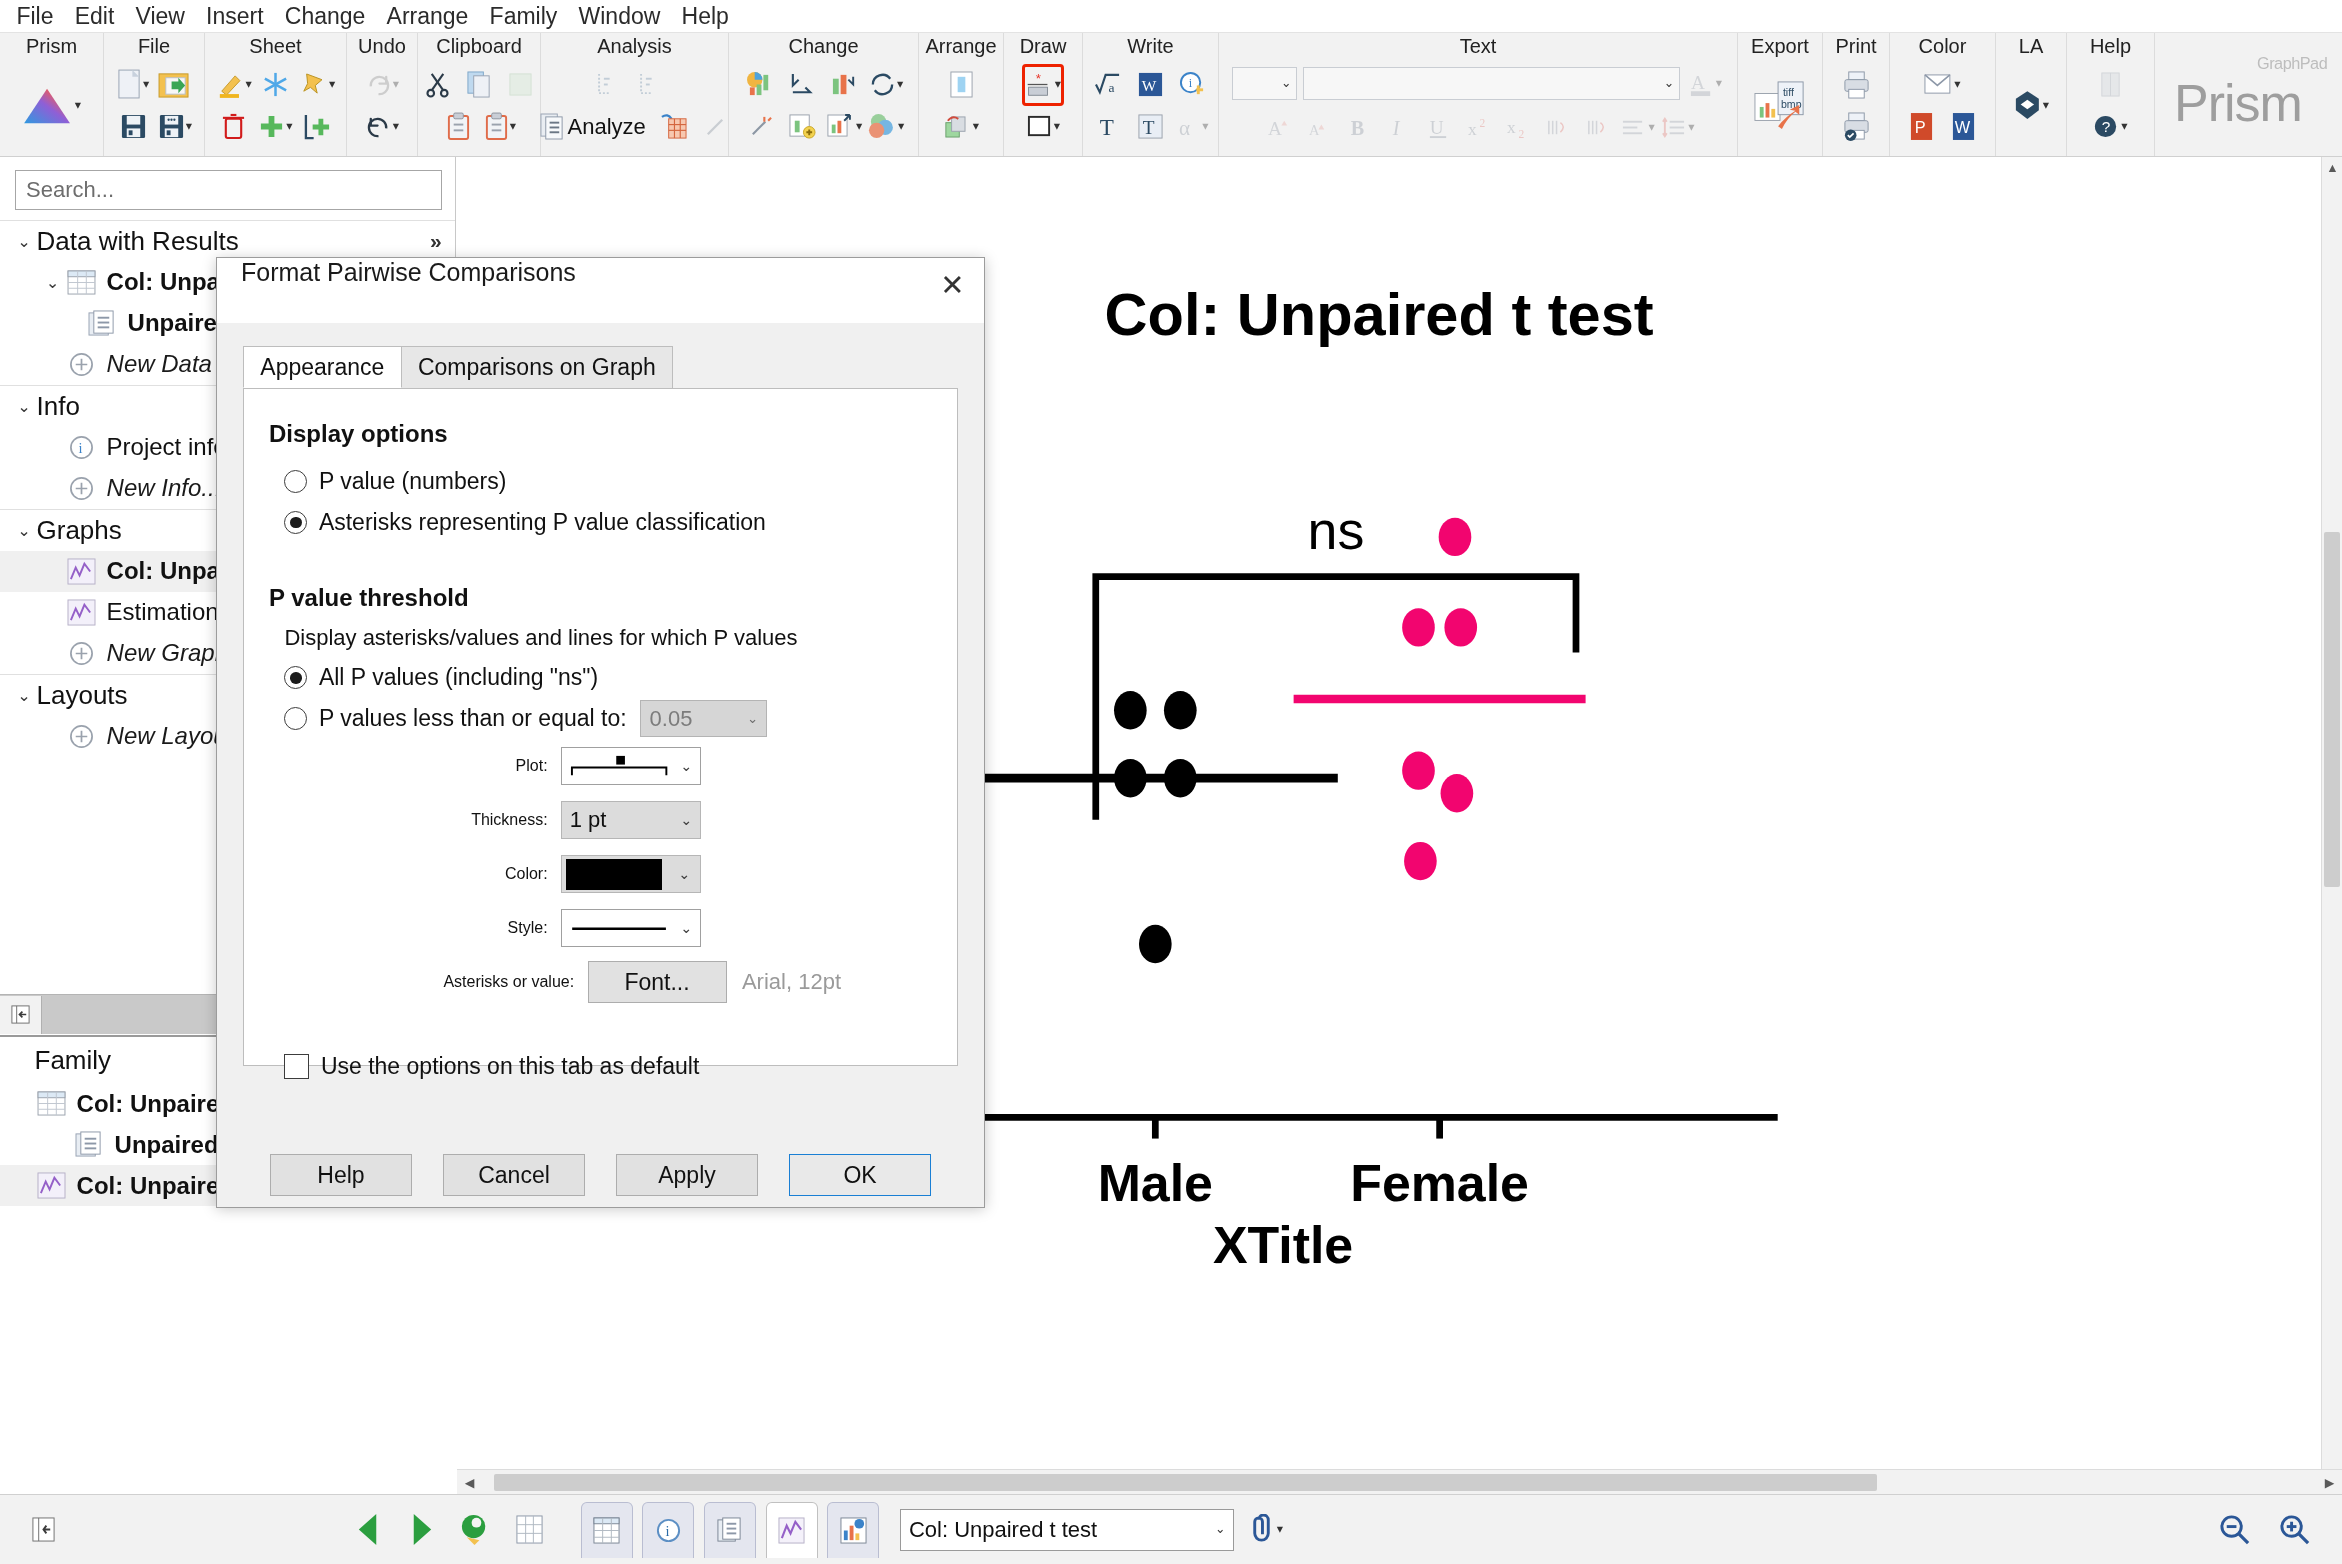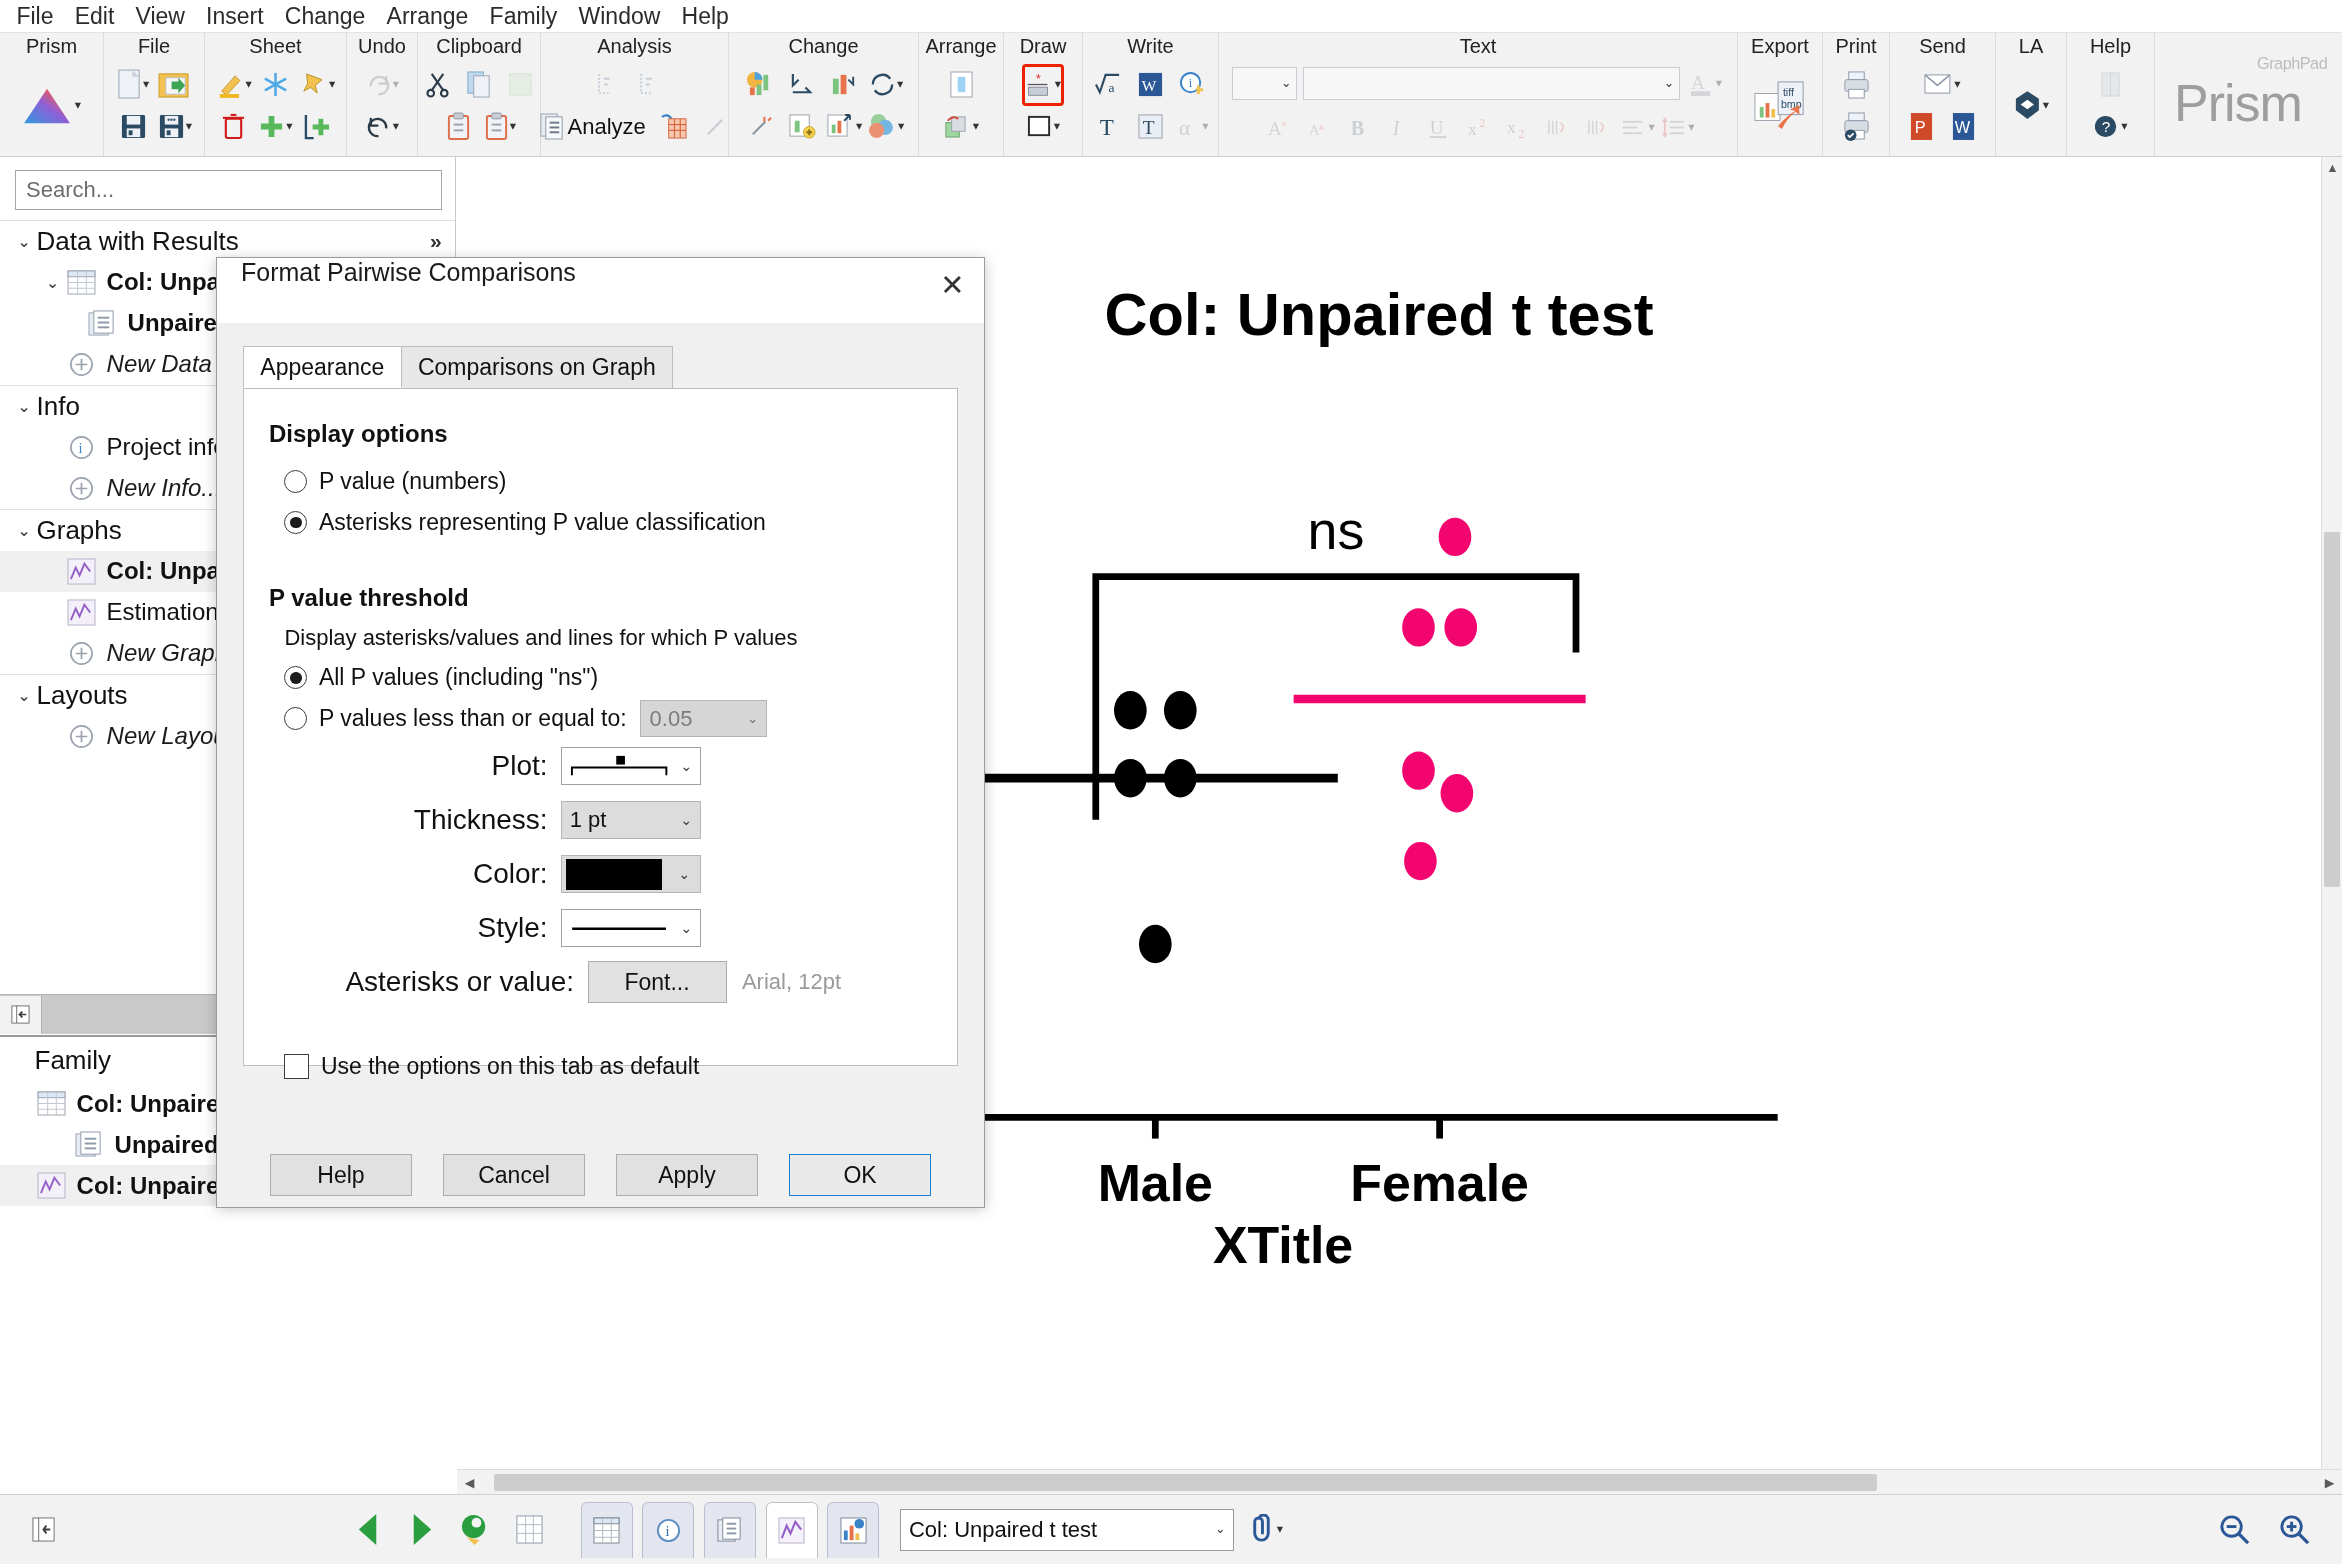--- a/index.html
+++ b/index.html
@@ -266,21 +266,21 @@
     width: 127px; height: 37px; margin-left: 13.4px;
     background: #d6d6d6; border: 1px solid #b4b4b4;
     font-size: 22px; color: #7c7c7c;
     display: flex; align-items: center; padding-left: 8.6px;
     justify-content: space-between;
   }
   .numinput .cv { padding-right: 7.7px; font-size: 13.4px; color: #6d6d6d; }
 
   .frow { display: flex; align-items: center; justify-content: flex-end;
           height: 54px; padding-right: 231px; }
-  .flabel { font-size: 28px; color: #111; margin-right: 13.4px; white-space: nowrap;}
+  .flabel { font-size: 16px; color: #111; margin-right: 13.4px; white-space: nowrap;}
   .fctl {
     width: 140px; height: 38px; border: 1px solid #a0a0a0; background: #ffffff;
     display: flex; align-items: center; justify-content: space-between;
     font-size: 22px; color: #111; padding: 0 7.7px;
   }
   .fctl.gray { background: #dcdcdc; border-color: #b6b6b6; }
   .fctl .cv2 { font-size: 14.4px; color: #3b3b3b; }
   .swatch { width: 96px; height: 31px; background: #000; }
   .btnlike {
     width: 139px; height: 42px; background: #e1e1e1; border: 1px solid #adadad;
@@ -865,21 +865,21 @@
                 <rect x="7" y="19" width="16" height="9" fill="#fff" stroke="#8d98a8"></rect>
                 <circle cx="9" cy="24" r="6" fill="#2b4a63"></circle>
                 <path d="M6 24 l2 2 l4 -4" stroke="#fff" stroke-width="1.8" fill="none"></path>
               </svg>
           </div>
         </div>
       </div>
     </div>
 
     <div class="rgroup" style="width:106px">
-      <div class="glabel">Send</div>
+      <div class="glabel">Color</div>
       <div class="gbody">
         <div class="icol">
           <div class="ibtn">
             <svg width="29" height="23" viewBox="0 0 30 24">
                 <rect x="1" y="2" width="26" height="19" fill="#fff" stroke="#8d98a8"></rect>
                 <path d="M1 2 L14 13 L27 2" fill="none" stroke="#8d98a8" stroke-width="1.6"></path>
               </svg>
             <span class="caret">▾</span>
           </div>
           <div class="irow">

